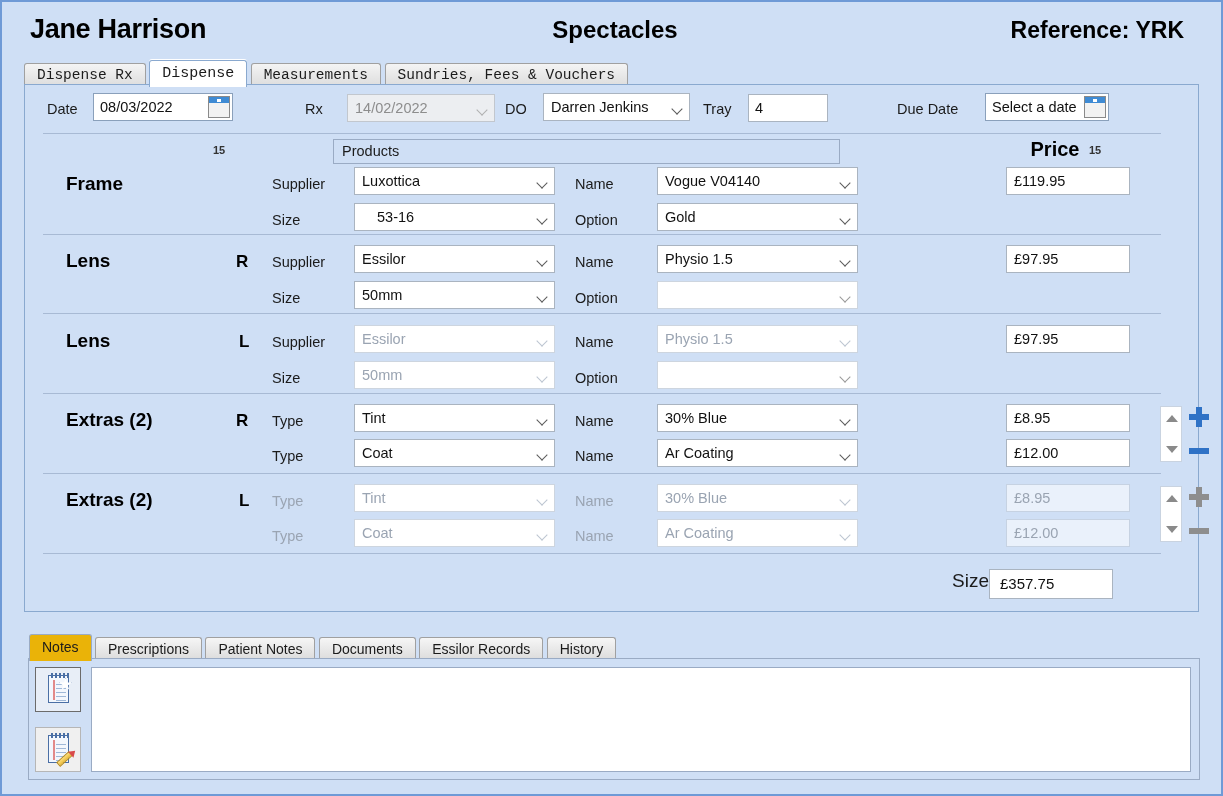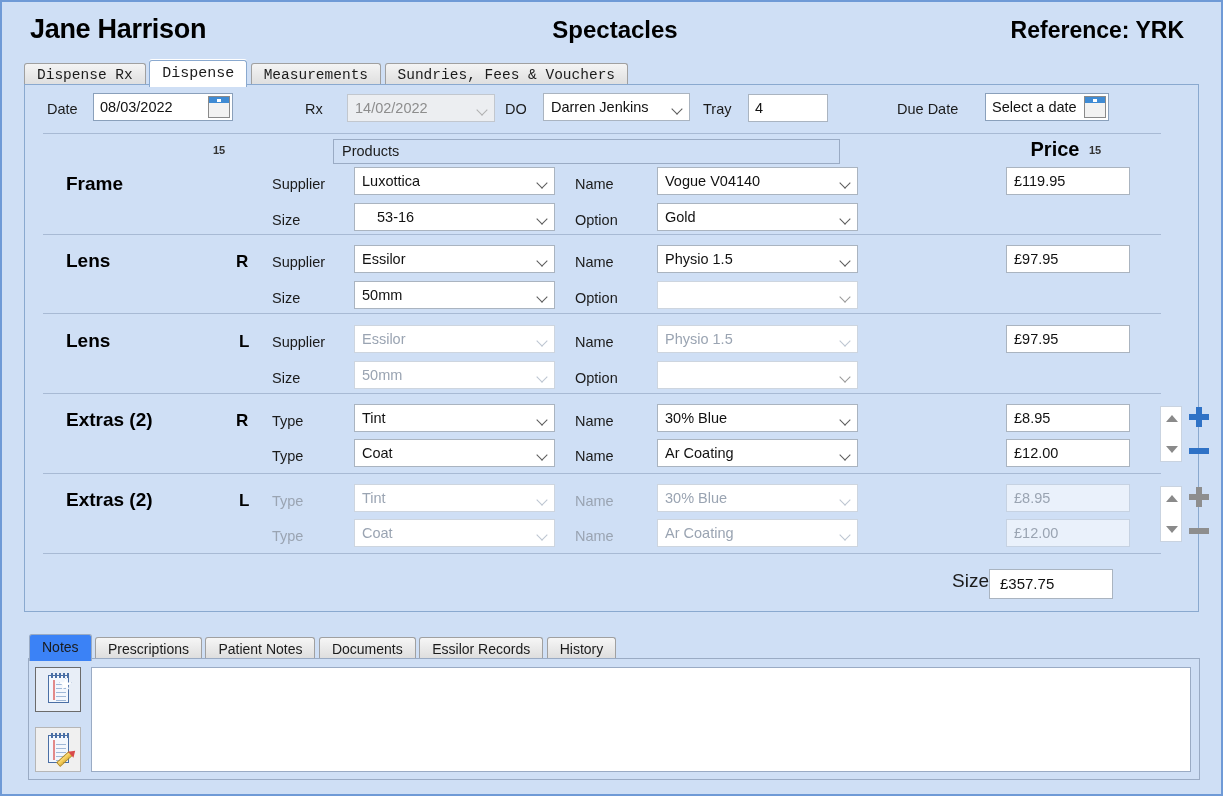--- a/index.html
+++ b/index.html
@@ -190,21 +190,21 @@
   .btabstrip { position: absolute; left: 27px; top: 632px; height: 24px; }
   .btab {
     display: inline-block; height: 24px; line-height: 22px;
     padding: 0 12px; font-size: 14px; color: #1b1b1b;
     background: linear-gradient(#f6f6f6, #dadada);
     border: 1px solid #a0a0a0; border-bottom: none;
     border-radius: 3px 3px 0 0;
     margin-right: -1px; vertical-align: bottom;
   }
   .btab.active {
-    background: #3b82f6; border-color: #9aabc4; height: 27px; line-height: 25px;
+    background: #eab308; border-color: #9aabc4; height: 27px; line-height: 25px;
     z-index: 3; position: relative; text-align: center;
   }
   .bpanel {
     position: absolute; left: 26px; top: 656px; width: 1172px; height: 122px;
     background: #cfdff5; border: 1px solid #9aabc4;
   }
   .notesarea {
     position: absolute; left: 89px; top: 665px; width: 1100px; height: 105px;
     background: #ffffff; border: 1px solid #9aabc4;
   }

